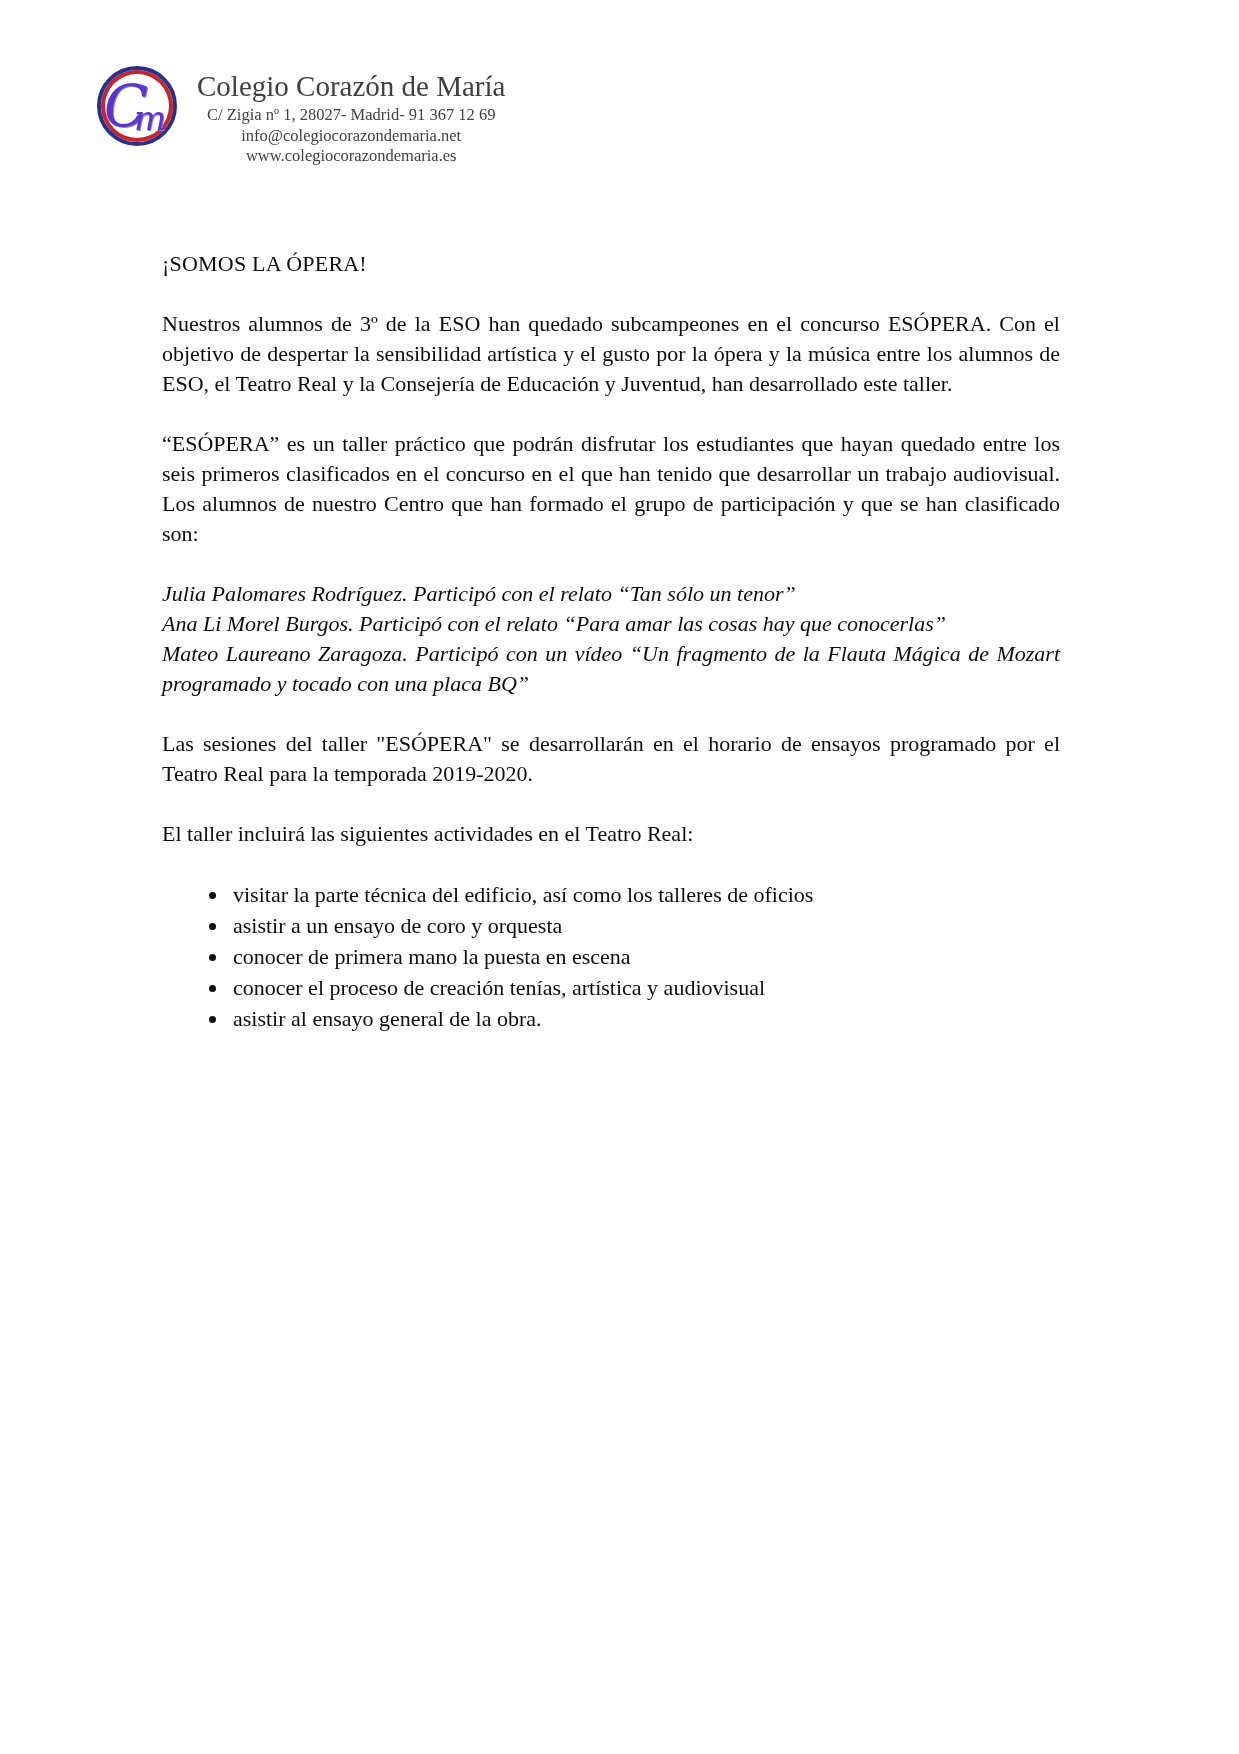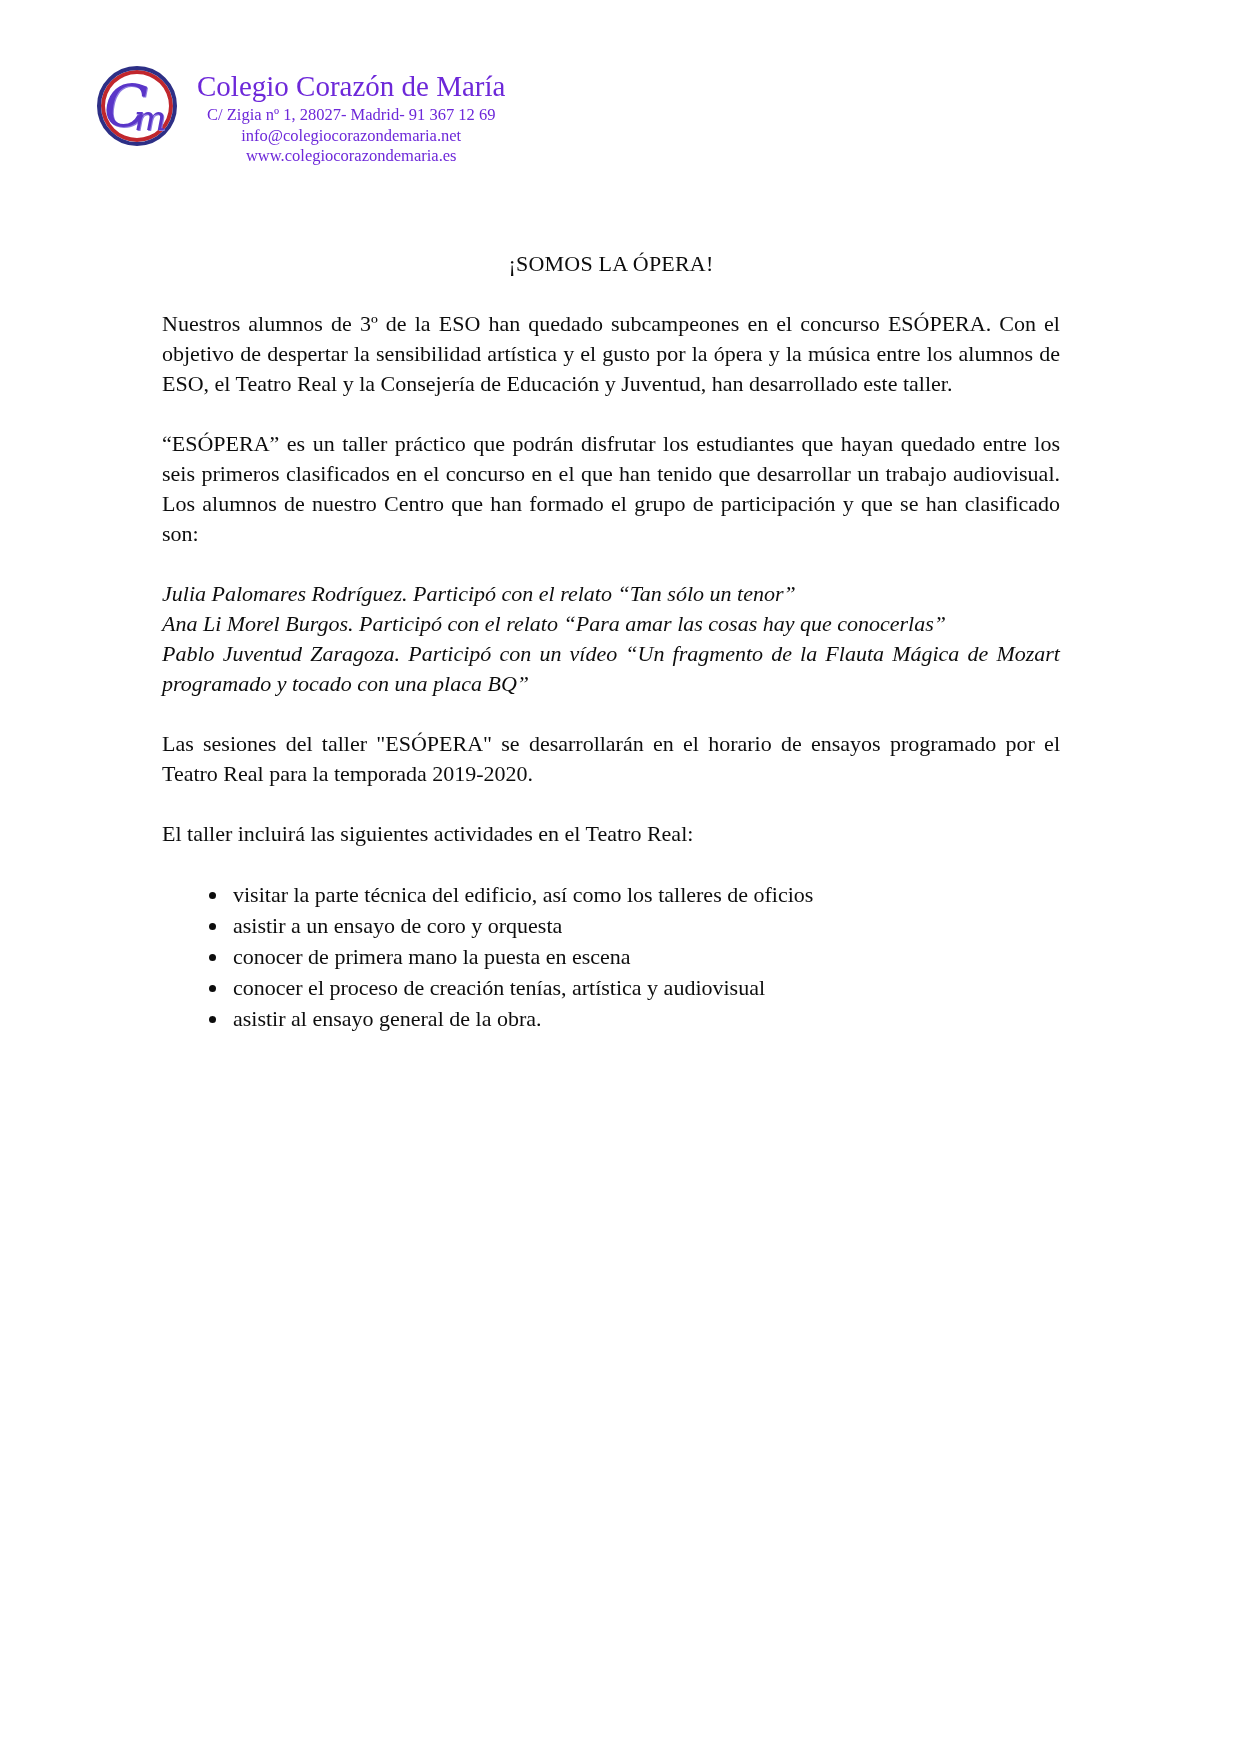--- a/index.html
+++ b/index.html
@@ -46,21 +46,21 @@
     font-style: italic;
     font-size: 34px;
     line-height: 1;
     color: #5a35c8;
     text-shadow: 1px 1px 0 #8f7be0;
     margin: 24px 0 0 -14px;
   }
   .letterhead-text {
     margin-left: 20px;
     text-align: center;
-    color: #6d28d9;
+    color: #404040;
     padding-top: 4px;
   }
   .school-name {
     font-size: 29px;
     line-height: 1.15;
     white-space: nowrap;
     margin-bottom: 2px;
   }
   .addr {
     font-size: 16.5px;
@@ -68,21 +68,21 @@
   }
   
   .doc-body {
     margin: 82px 179px 0 162px;
     font-size: 22px;
     line-height: 30px;
     text-align: justify;
   }
   .doc-body p { margin: 0 0 30px 0; }
   .doc-title {
-    text-align: center;
+    text-align: left;
     letter-spacing: 0.2px;
   }
   .students { margin: 0 0 30px 0; font-style: italic; }
   .students p { margin: 0; }
   ul.activities {
     list-style: disc;
     margin: 17px;
     padding-left: 50px;
     text-align: left;
   }
@@ -112,21 +112,21 @@
   <main class="doc-body">
     <p class="doc-title">¡SOMOS LA ÓPERA!</p>
 
     <p>Nuestros alumnos de 3º de la ESO han quedado subcampeones en el concurso ESÓPERA. Con el objetivo de despertar la sensibilidad artística y el gusto por la ópera y la música entre los alumnos de ESO, el Teatro Real y la Consejería de Educación y Juventud, han desarrollado este taller.</p>
 
     <p>“ESÓPERA” es un taller práctico que podrán disfrutar los estudiantes que hayan quedado entre los seis primeros clasificados en el concurso en el que han tenido que desarrollar un trabajo audiovisual. Los alumnos de nuestro Centro que han formado el grupo de participación y que se han clasificado son:</p>
 
     <div class="students">
       <p>Julia Palomares Rodríguez. Participó con el relato “Tan sólo un tenor”</p>
       <p>Ana Li Morel Burgos. Participó con el relato “Para amar las cosas hay que conocerlas”</p>
-      <p>Pablo Juventud Zaragoza. Participó con un vídeo “Un fragmento de la Flauta Mágica de Mozart programado y tocado con una placa BQ”</p>
+      <p>Mateo Laureano Zaragoza. Participó con un vídeo “Un fragmento de la Flauta Mágica de Mozart programado y tocado con una placa BQ”</p>
     </div>
 
 
     <p>Las sesiones del taller "ESÓPERA" se desarrollarán en el horario de ensayos programado por el Teatro Real para la temporada 2019-2020.</p>
 
     <p>El taller incluirá las siguientes actividades en el Teatro Real:</p>
 
     <ul class="activities">
       <li>visitar la parte técnica del edificio, así como los talleres de oficios</li>
       <li>asistir a un ensayo de coro y orquesta</li>

